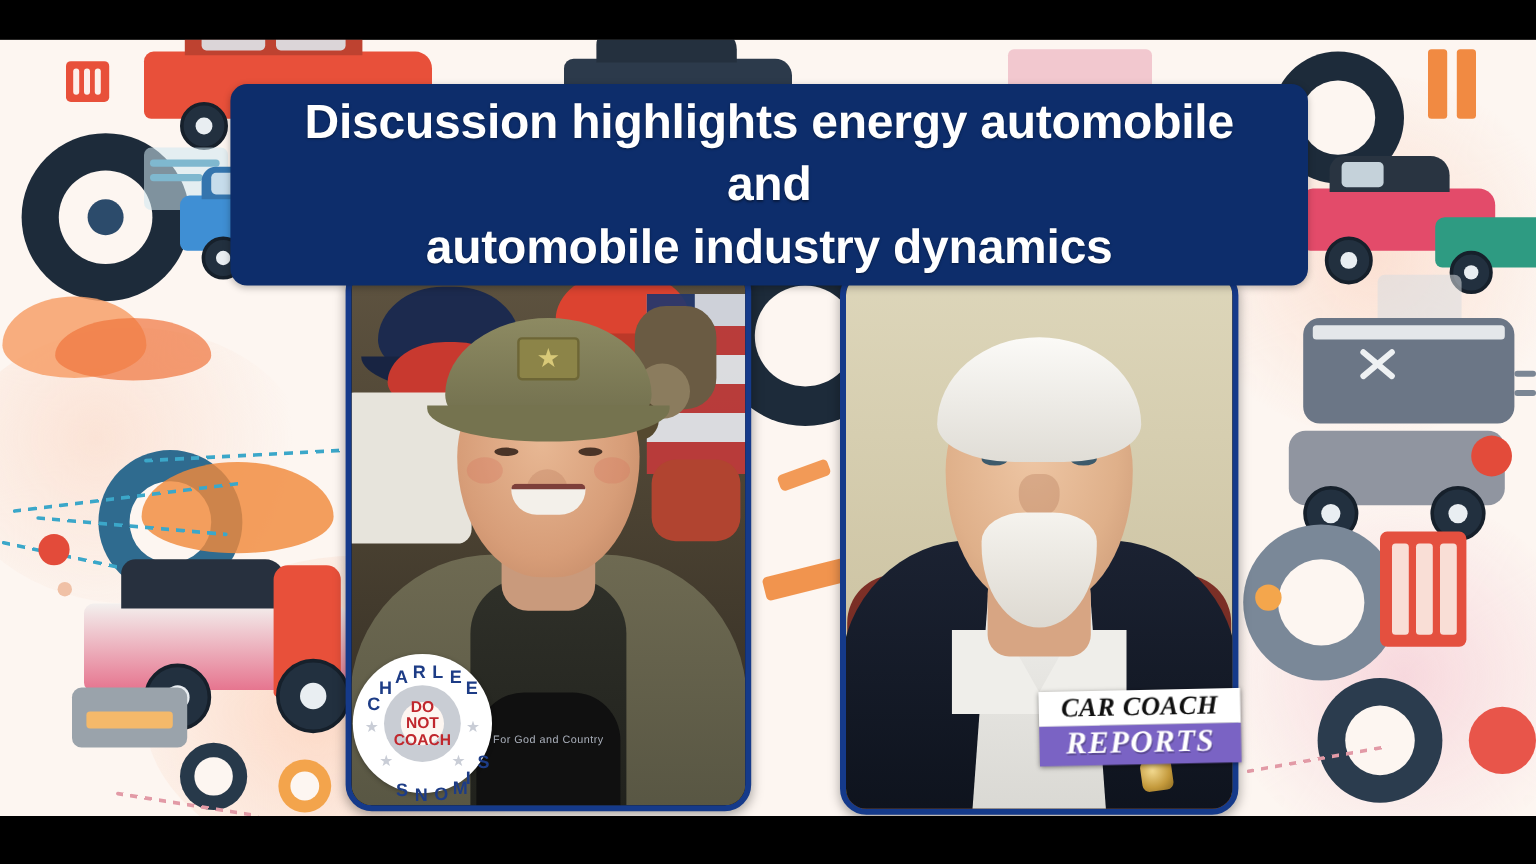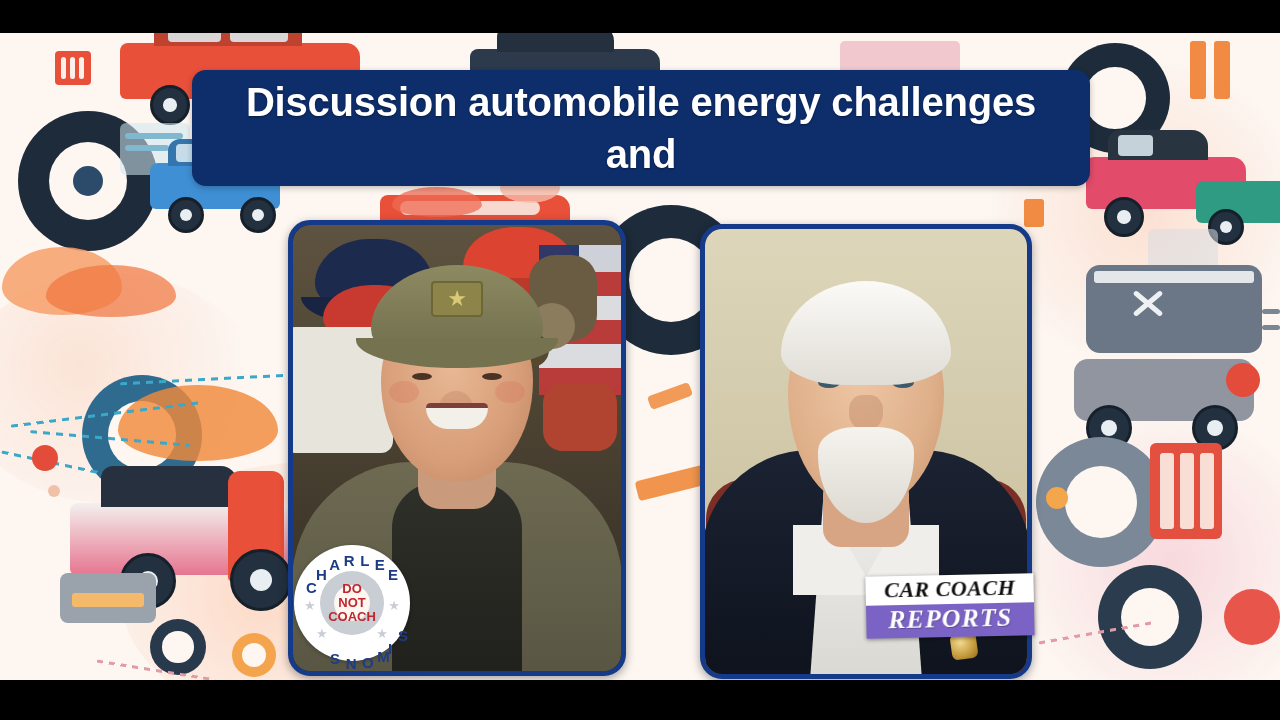--- a/index.html
+++ b/index.html
@@ -646,21 +646,22 @@
       <div class="blob" style="left:1224px;top:556px;width:56px;height:56px;background:#e8554a;"></div>
       <div class="dashline" style="left:1038px;top:598px;width:120px;background:repeating-linear-gradient(90deg,#e29aa6 0 6px,transparent 6px 12px);transform:rotate(-10deg);"></div>
 
       <div class="stripe" style="left:1024px;top:166px;width:20px;height:28px;background:#f18a42;border-radius:3px;"></div>
       <div class="blob" style="left:1046px;top:454px;width:22px;height:22px;background:#f4a64c;"></div>
     </div>
   </div>
 
   <div class="title-banner">
     <div>
-      <div class="title-text">Discussion automobile energy challenges and</div>
+      <div class="title-text">Discussion highlights energy automobile and</div>
+      <div class="title-text">automobile industry dynamics</div>
     </div>
   </div>
 
   <div class="tile tile-left">
     <div class="feed feed-left">
 
       <div class="wall-items">
         <div class="cap" style="left:22px;top:14px;width:118px;height:74px;background:#1c2a4e;">
           <div class="brim"></div>
         </div>
@@ -693,20 +694,23 @@
           <div class="blob" style="right:8px;top:86px;width:30px;height:22px;background:rgba(214,121,96,0.35);"></div>
           <div class="blob" style="left:58px;top:96px;width:34px;height:34px;background:rgba(180,116,86,0.28);"></div>
         </div>
         <div class="mouth-l"></div>
         <div class="hat-l">
           <div class="emblem">
             <div class="star">★</div>
           </div>
           <div class="brim2"></div>
         </div>
+        <div class="mic-l">
+          <div class="mtext">For God and Country</div>
+        </div>
       </div>
     </div>
   </div>
 
   <div class="badge-charlee">
     <div class="badge-ring-text">
       <span style="transform:rotate(-62deg) translate(0,-52px) rotate(62deg);">C</span>
       <span style="transform:rotate(-44deg) translate(0,-52px) rotate(44deg);">H</span>
       <span style="transform:rotate(-26deg) translate(0,-52px) rotate(26deg);">A</span>
       <span style="transform:rotate(-9deg)  translate(0,-52px) rotate(9deg);">R</span>

